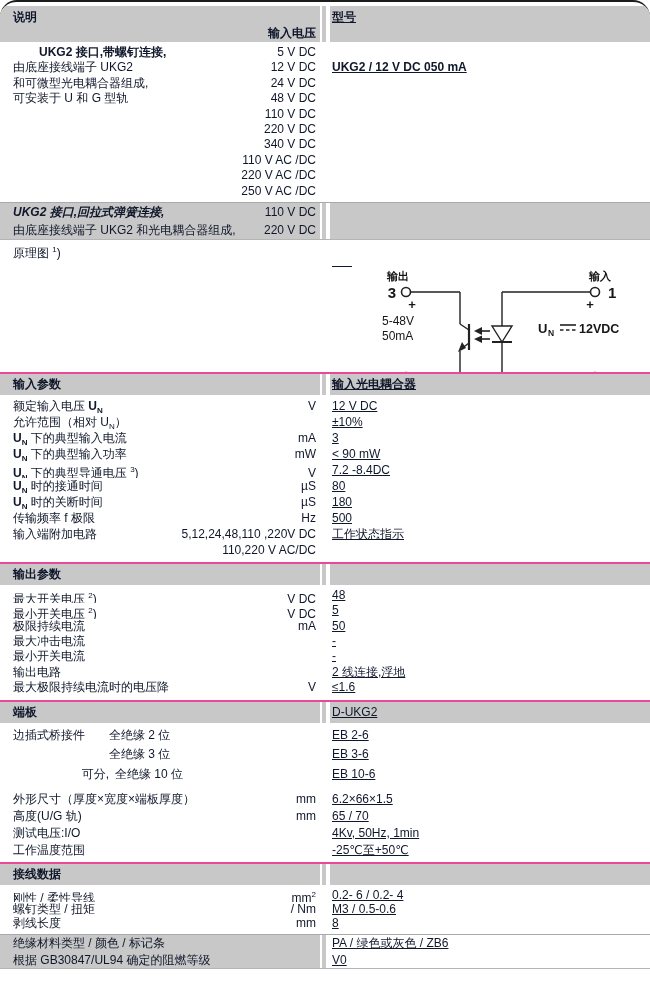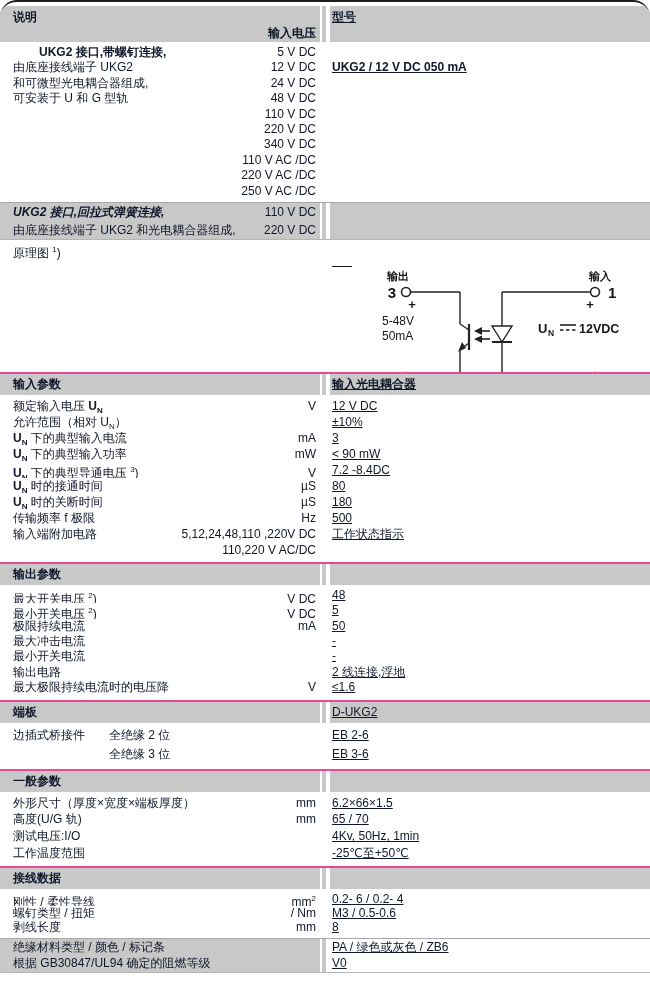--- a/index.html
+++ b/index.html
@@ -433,32 +433,31 @@
             <div class="cr">EB 2-6</div>
           </div>
           <div class="row r1">
             <div class="cl">
               <span class="l"></span>
               <span class="u"><span>全绝缘 3 位</span></span>
             </div>
             <div class="gut"></div>
             <div class="cr">EB 3-6</div>
           </div>
+          <div class="row r2">
+            <div class="cl">
+              <span class="l"><span>可分,</span></span>
+              <span class="u"><span>全绝缘 10 位</span></span>
+            </div>
+            <div class="gut"></div>
+            <div class="cr">EB 10-6</div>
+          </div>
         </div>
       </div>
       <div class="sec sec-3">
-        <div class="row bar">
-          <div class="cl">
-            <span class="l">一般参数</span>
-          </div>
-          <div class="gut">
-            <span class="stub"></span>
-          </div>
-          <div class="cr"></div>
-        </div>
         <div class="rows">
           <div class="row r0">
             <div class="cl">
               <span class="l"><span>外形尺寸（厚度×宽度×端板厚度）</span></span>
               <span class="u"><span>mm</span></span>
             </div>
             <div class="gut"></div>
             <div class="cr">6.2×66×1.5</div>
           </div>
           <div class="row r1">

